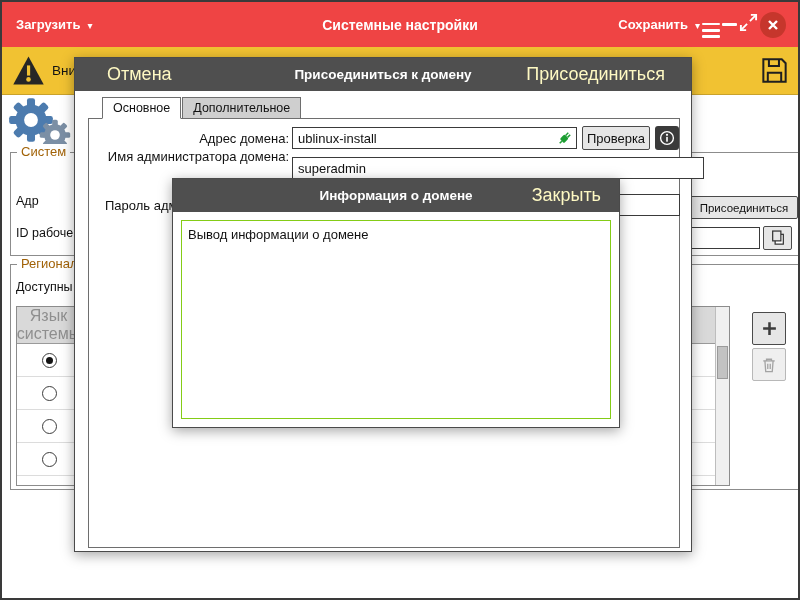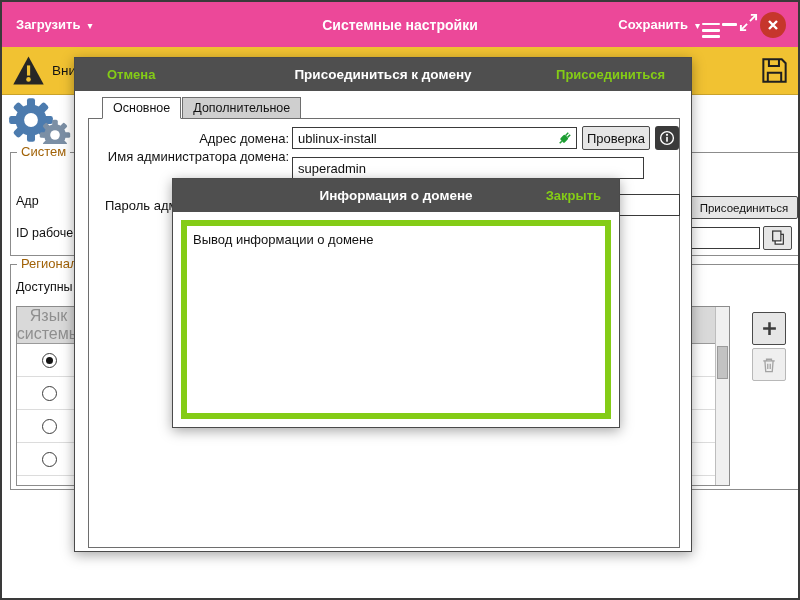--- a/index.html
+++ b/index.html
@@ -2,21 +2,21 @@
 <html><head>
 <meta charset="utf-8">
 <style>
   html,body{margin:0;padding:0;background:#9a9a9a;}
   .screen{position:relative;width:800px;height:600px;background:#ffffff;overflow:hidden;
           font-family:"Liberation Sans","DejaVu Sans",sans-serif;box-sizing:border-box;border:2px solid #3a3a3a;}
   .abs{position:absolute;}
   button{background:none;border:none;padding:0;margin:0;font:inherit;color:inherit;cursor:pointer;}
 
   
-  .topbar{position:absolute;left:0;top:0;width:100%;height:45px;background:#ec4899;color:#fff;display:flex;align-items:center;}
+  .topbar{position:absolute;left:0;top:0;width:100%;height:45px;background:#ef4444;color:#fff;display:flex;align-items:center;}
   .tb-btn{font-size:13px;font-weight:bold;color:#fff;display:inline-flex;align-items:center;margin-left:14px;}
   .caret::after{content:"▾";font-size:10px;margin-left:7px;}
   .tb-title{position:absolute;left:50%;transform:translateX(-50%);font-size:14px;font-weight:bold;white-space:nowrap;}
   .tb-right{position:absolute;right:12px;top:0;height:45px;display:flex;align-items:center;gap:2px;}
   .tb-right .tb-btn{margin-left:0;}
   .hamburger{display:inline-flex;flex-direction:column;gap:3.5px;}
   .hamburger i{display:block;width:18px;height:2.6px;background:#fff;border-radius:1px;}
   .minbar{display:block;width:15px;height:3px;background:#fff;border-radius:1px;}
   .closebtn{width:26px;height:26px;border-radius:50%;background:#c6362c;display:flex;align-items:center;justify-content:center;}
 
@@ -40,33 +40,33 @@
   .lang-row{position:absolute;left:0;width:100%;height:33px;border-bottom:1px solid #dcdcdc;box-sizing:border-box;background:#fff;}
   .radio{position:absolute;left:25px;top:9px;width:13px;height:13px;border:1.5px solid #3c3c3c;border-radius:50%;background:#fff;box-sizing:content-box;}
   .radio.checked::after{content:"";position:absolute;left:3px;top:3px;width:7px;height:7px;border-radius:50%;background:#141414;}
   .vscroll{position:absolute;top:0;right:0;width:14px;height:100%;background:#f0f0f0;border-left:1px solid #bdbdbd;box-sizing:border-box;z-index:2;}
   .vthumb{position:absolute;left:1px;top:39px;width:11px;height:33px;background:#c2c2c2;border:1px solid #9a9a9a;box-sizing:border-box;}
 
   
   .dialog{position:absolute;background:#fff;border:1px solid #4a4a4a;box-shadow:0 3px 12px rgba(0,0,0,.35);box-sizing:border-box;}
   .dlg-head{position:absolute;left:0;top:0;width:100%;height:33px;background:#4f4f4f;color:#fff;display:flex;align-items:center;}
   .dlg-title{position:absolute;left:50%;transform:translateX(-50%);font-size:13.5px;font-weight:bold;white-space:nowrap;}
-  .dlg-act{color:#84cc16;font-size:13px;font-weight:bold;white-space:nowrap;}
+  .dlg-act{color:#fef9c3;font-size:18px;font-weight:normal;white-space:nowrap;}
 
   .tabbar{position:absolute;left:27px;top:39px;display:flex;gap:1px;z-index:2;}
   .tab{height:22px;display:flex;align-items:center;padding:0 10px;font-size:12.5px;color:#111;
        border:1px solid #6e6e6e;box-sizing:border-box;background:#cfcfcf;}
   .tab.active{background:#fff;border-bottom:1px solid #fff;}
   .panel{position:absolute;left:13px;top:60px;width:592px;height:430px;border:1px solid #6e6e6e;background:#fff;box-sizing:border-box;}
   .flabel{position:absolute;font-size:13px;color:#111;white-space:nowrap;}
   .ralign{left:0;width:200px;text-align:right;}
 
   .infobtn{position:absolute;background:#3a3a3a;border-radius:3px;display:flex;align-items:center;justify-content:center;}
   .plug{position:absolute;right:3px;top:2px;}
-  .textbox{position:absolute;border:6px solid #84cc16;background:#fff;font-size:13px;color:#111;padding:6px;box-sizing:border-box;}
+  .textbox{position:absolute;border:1px solid #84cc16;background:#fff;font-size:13px;color:#111;padding:6px;box-sizing:border-box;}
 </style>
 </head>
 <body>
 
 <div class="screen">
 
   <header class="topbar">
     <button class="tb-btn">
       <span>Загрузить</span>
       <span class="caret"></span>
@@ -233,21 +233,21 @@
       </button>
       <button class="infobtn" style="left:566px;top:7px;width:24px;height:24px;">
         <svg viewBox="0 0 20 20" width="16" height="16">
           <circle cx="10" cy="10" r="8" fill="none" stroke="#fff" stroke-width="1.7"></circle>
           <circle cx="10" cy="6" r="1.4" fill="#fff"></circle>
           <rect x="9" y="8.6" width="2" height="6" fill="#fff"></rect>
         </svg>
       </button>
 
       <label class="flabel ralign" style="top:30px;">Имя администратора домена:</label>
-      <input class="tinput" style="left: 203px; top: 38px; width: 352px; height: 22px;" value="superadmin">
+      <input class="tinput" style="left: 203px; top: 38px; width: 412px; height: 22px;" value="superadmin">
 
       <label class="flabel" style="left:16px;top:79px;">Пароль админ</label>
       <input class="tinput" style="left: 203px; top: 75px; width: 388px; height: 22px;" value="">
     </div>
   </section>
 
   <section class="dialog" style="left:170px;top:176px;width:448px;height:250px;z-index:20;">
     <div class="dlg-head">
       <div class="dlg-title">Информация о домене</div>
       <button class="dlg-act" style="margin-left:auto;margin-right:18px;">Закрыть</button>

